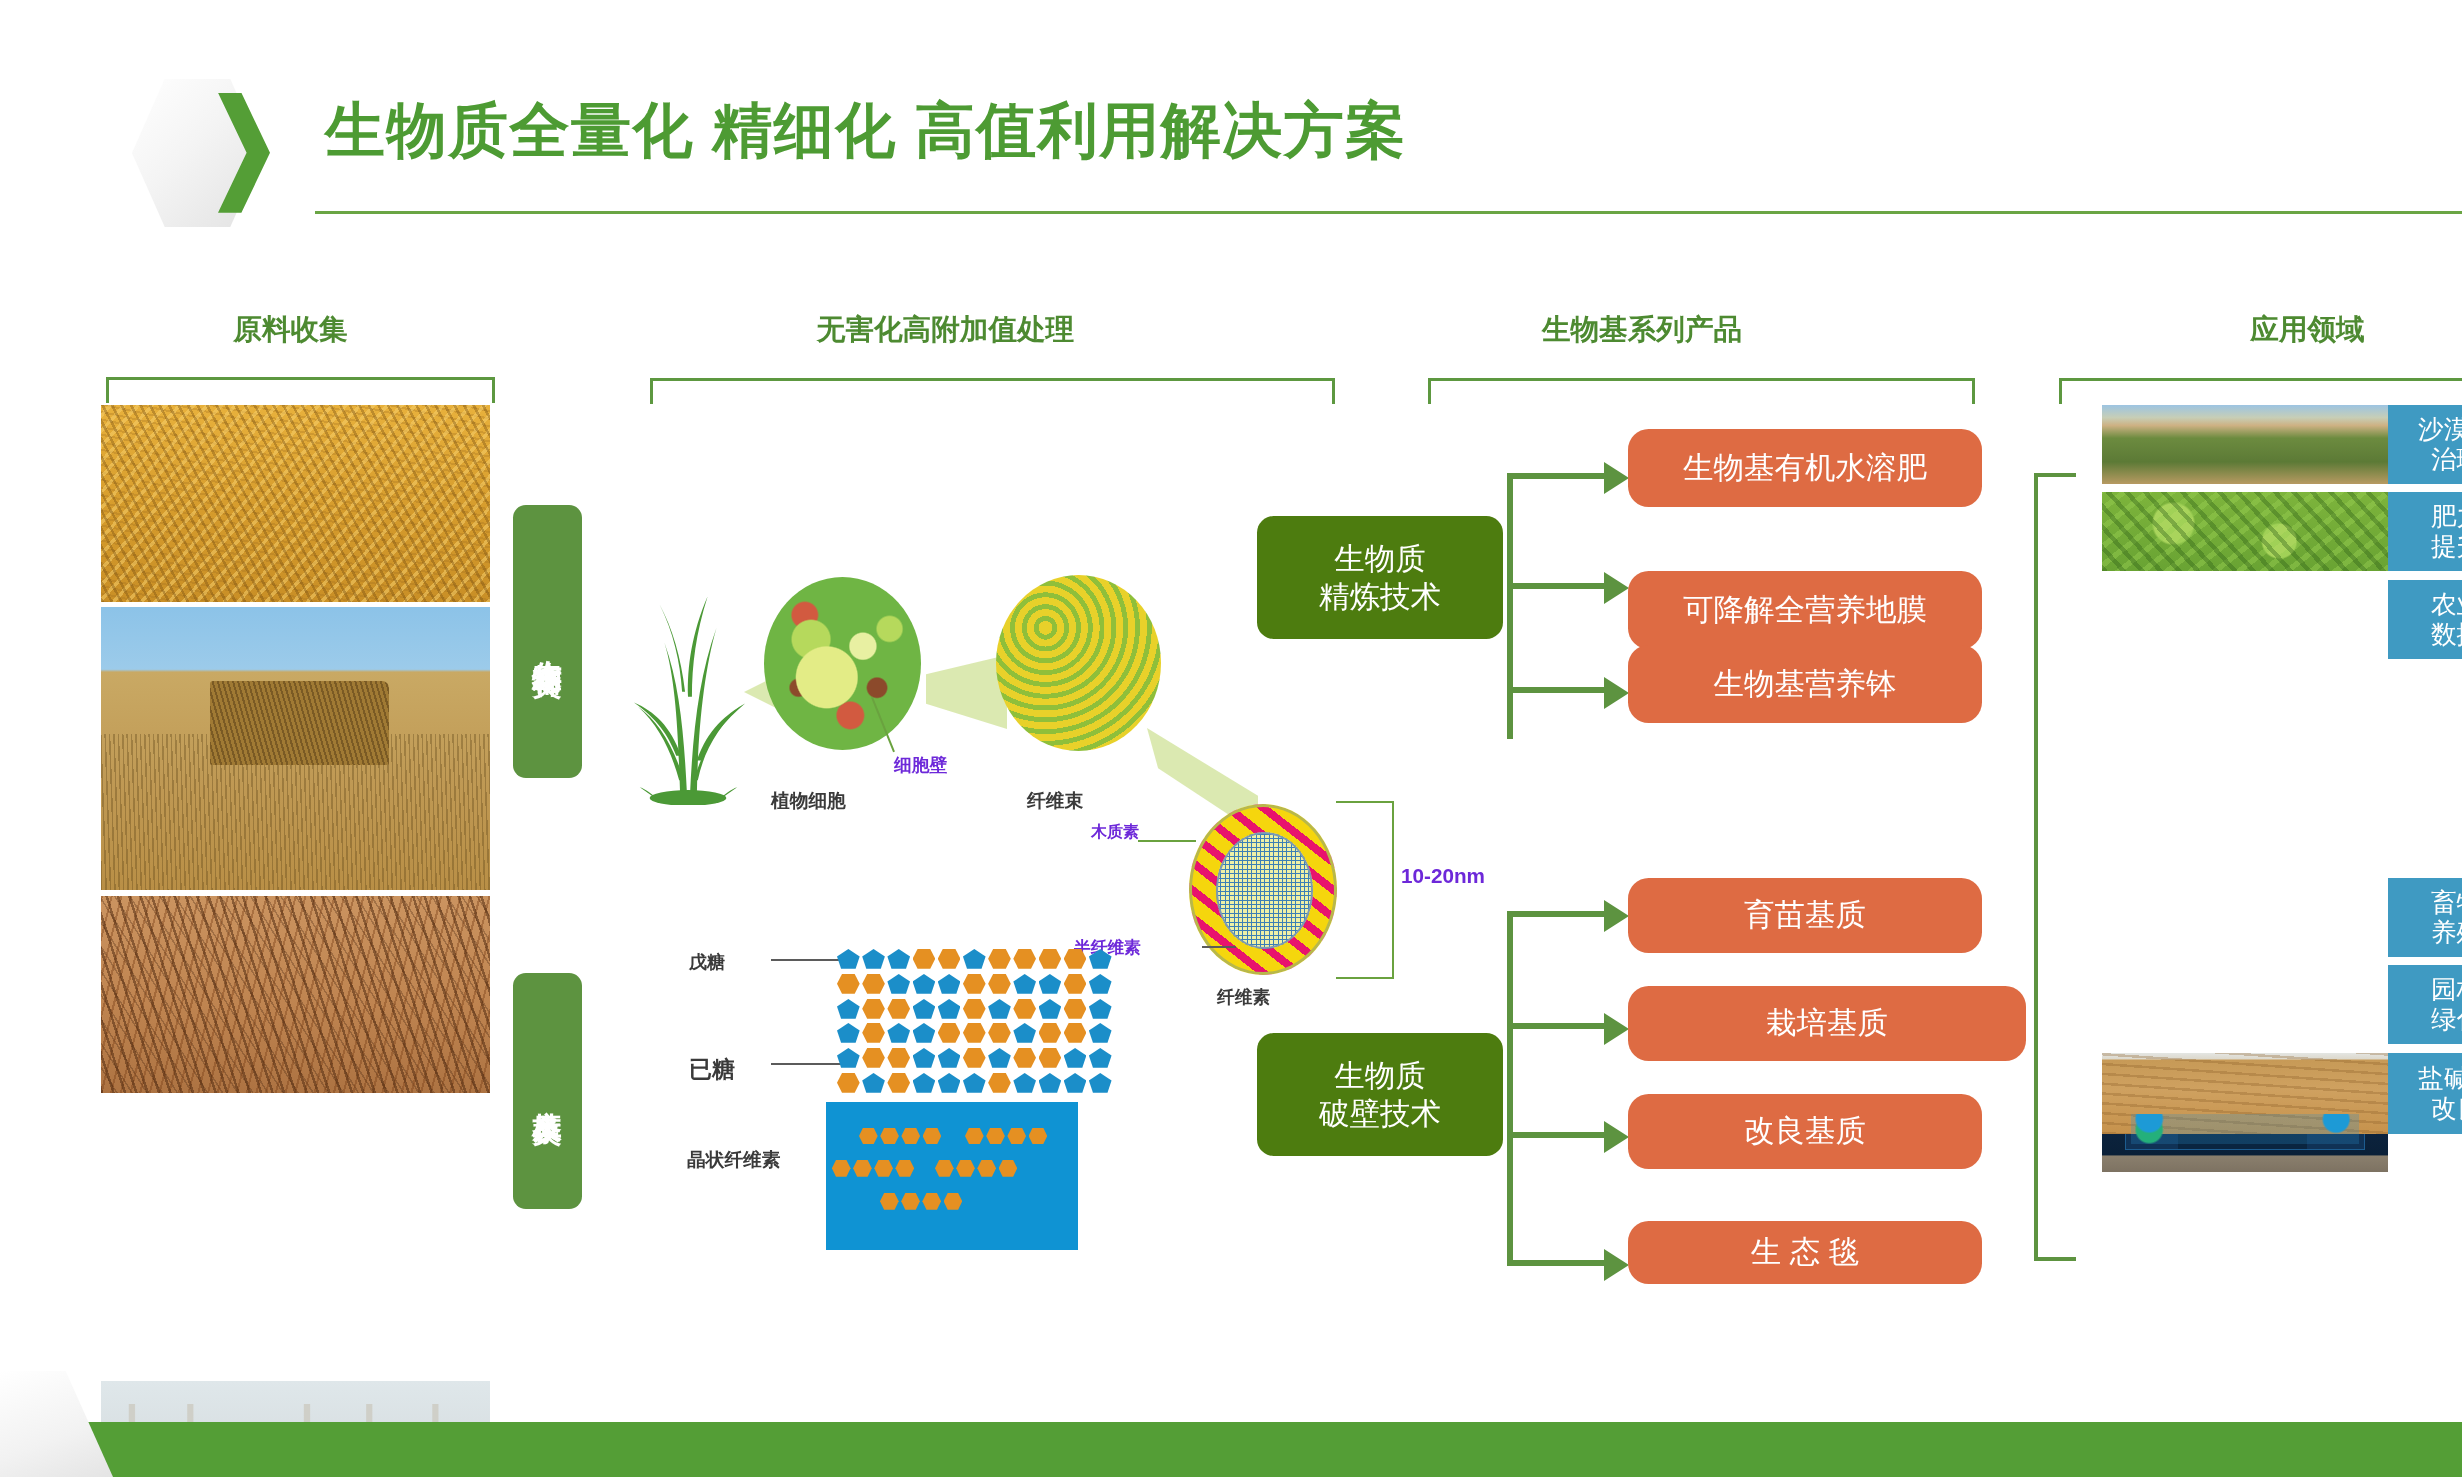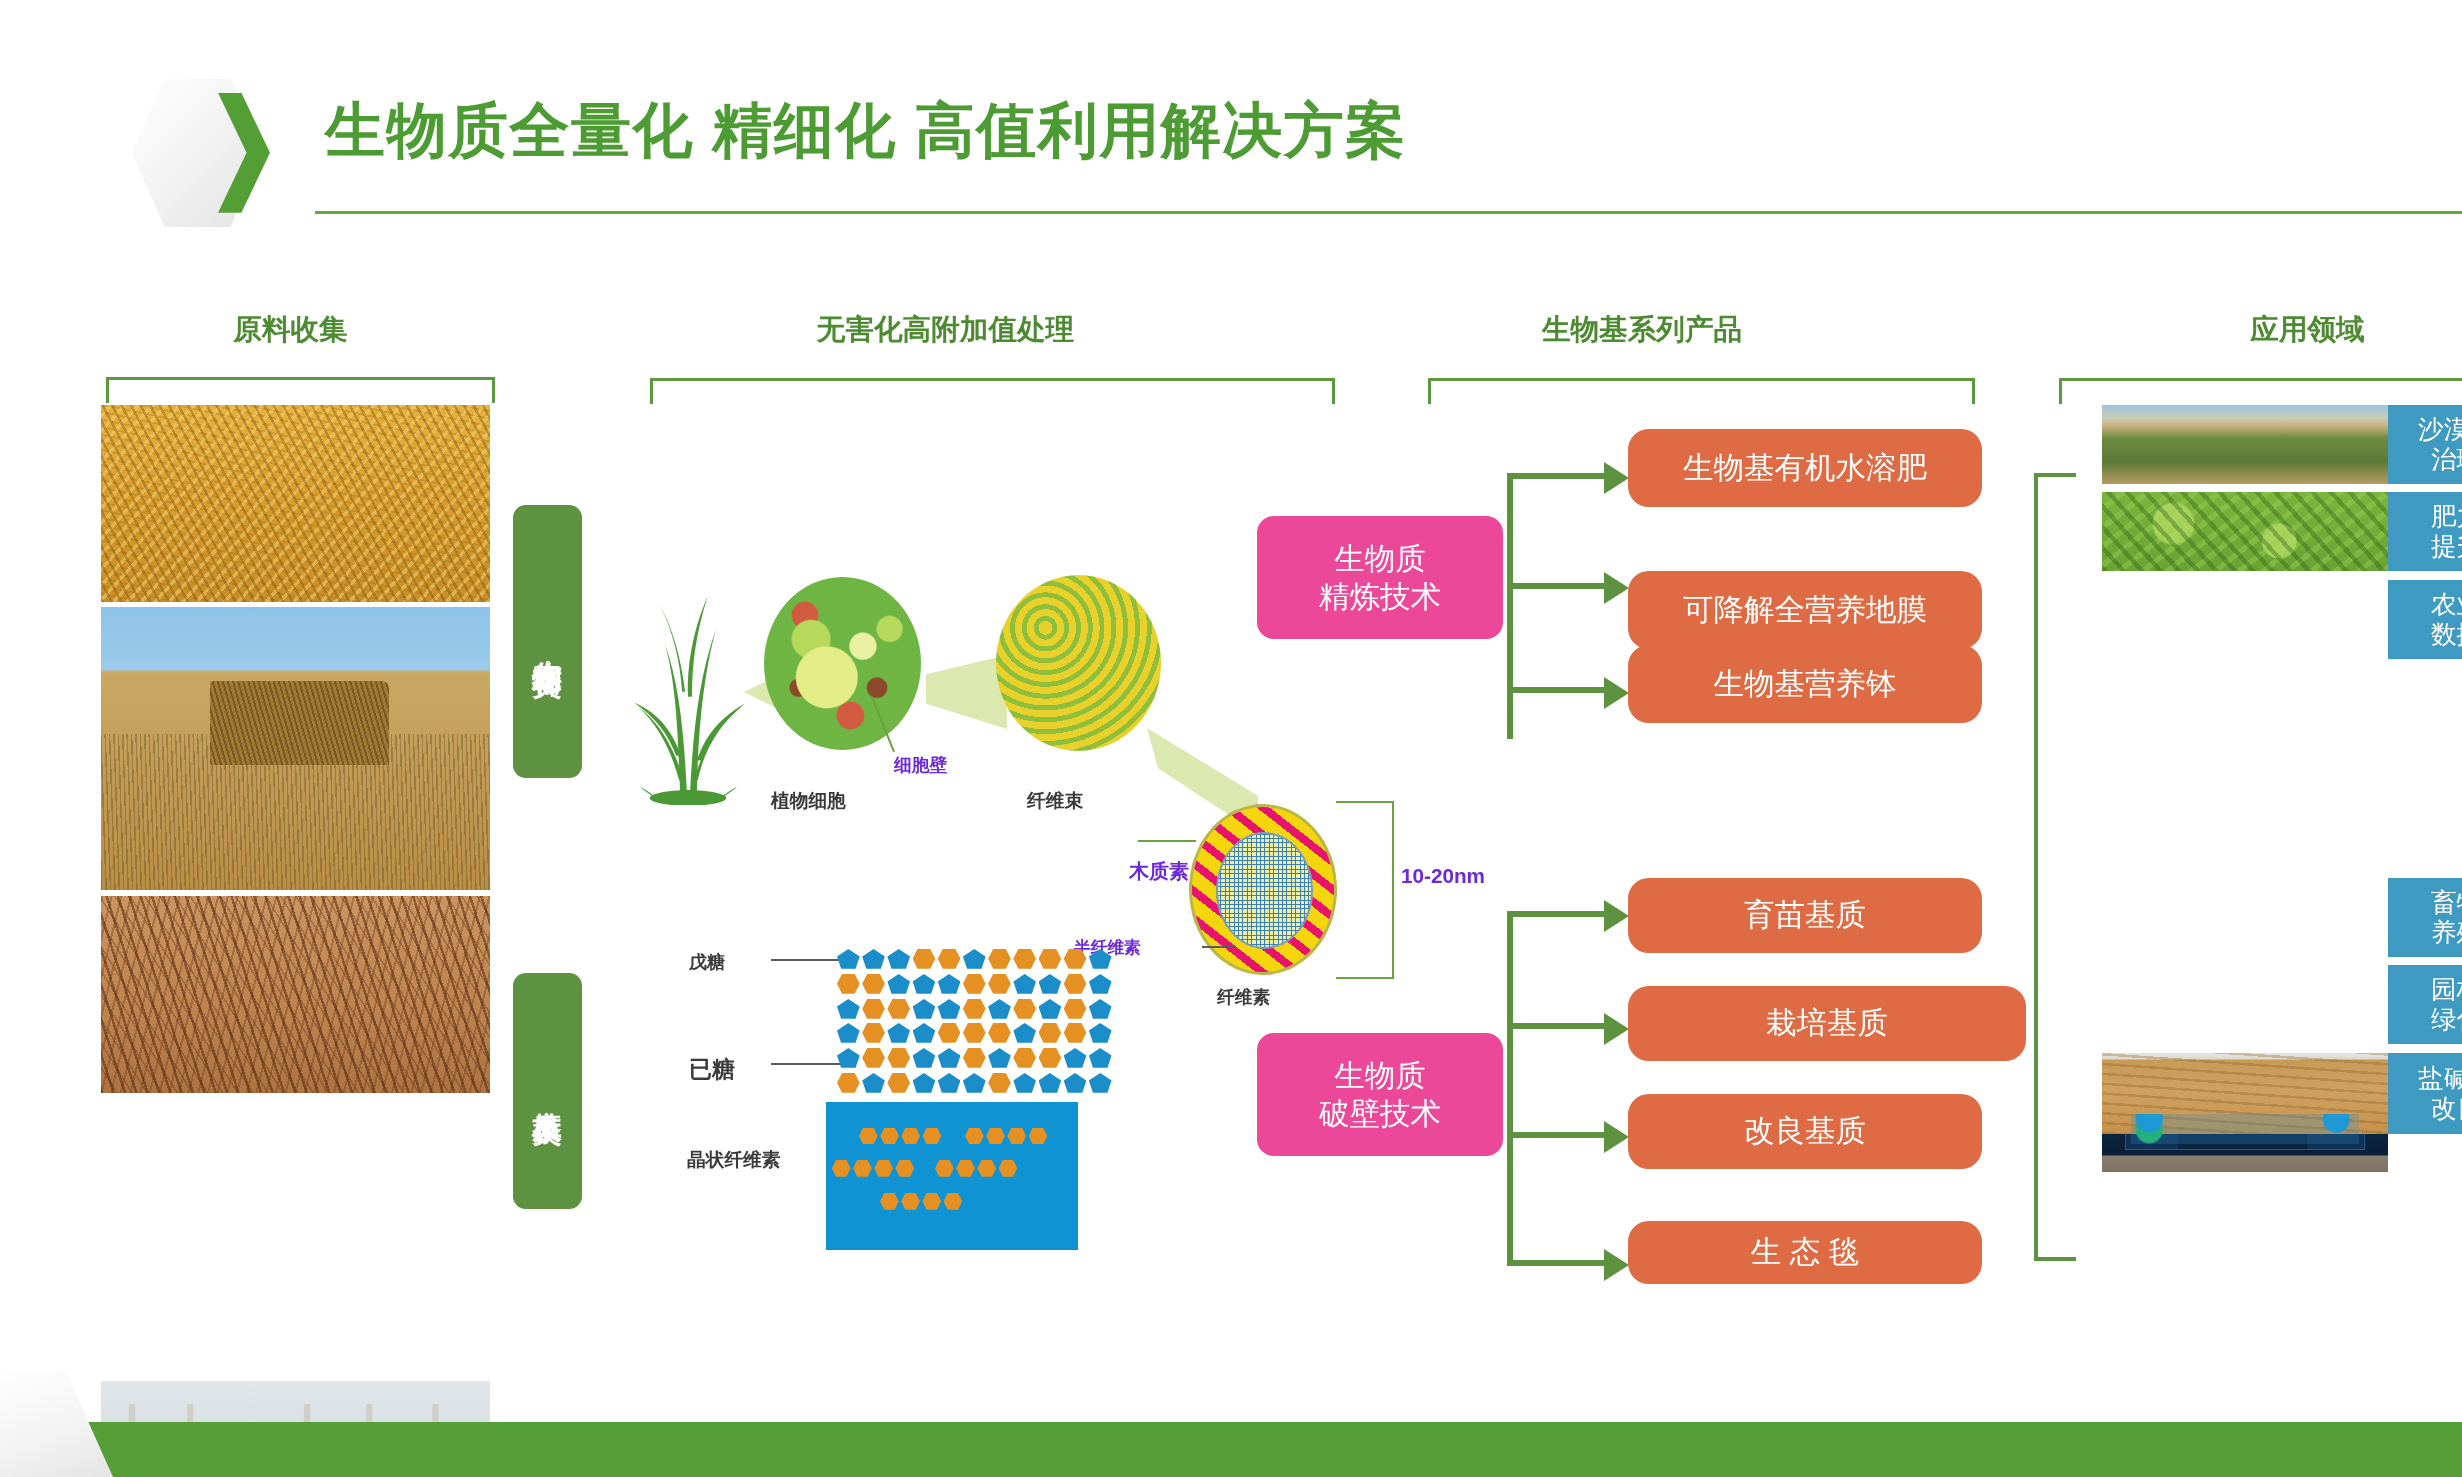--- a/index.html
+++ b/index.html
@@ -193,21 +193,21 @@
   .sugar-row { position:absolute; display:flex; gap:2.5px; }
   .sug { width:22.7px; height:19.7px; }
   .sug.o { background:#e59022; clip-path:polygon(22% 0,78% 0,100% 50%,78% 100%,22% 100%,0 50%); }
   .sug.b { background:#1b8ec9; clip-path:polygon(50% 0,100% 38%,82% 100%,18% 100%,0 38%); }
   .cryst-box {
     position:absolute; background:#0f93d3;
   }
 
   
   .tech-box {
-    position:absolute; background:#ec4899; border-radius:16.7px;
+    position:absolute; background:#4d7c0f; border-radius:16.7px;
     color:#fff; font-size:30.5px; font-weight:500; line-height:1.22;
     display:flex; flex-direction:column; align-items:center; justify-content:center;
     text-align:center;
   }
   .pill {
     position:absolute; background:#de6b43; border-radius:20.7px;
     color:#fff; font-size:30.5px; font-weight:500;
     display:flex; align-items:center; justify-content:center; text-align:center;
   }
 
@@ -302,21 +302,21 @@
   <div class="fiber-circle" style="left:996px; top:575px; width:165px; height:176px;"></div>
   <div class="sci-label" style="left:1027px; top:788px;">纤维束</div>
 
   <div class="cone" style="left:1147px; top:728px; width:111px; height:106px;
        clip-path:polygon(0 0, 100% 64%, 100% 100%, 10% 38%);"></div>
 
   <div class="fiber-zoom" style="left:1189px; top:804px; width:148px; height:171px;"></div>
   <div class="fiber-core" style="left:1216px; top:832px; width:97px; height:117px;"></div>
 
   <div class="lead-line g" style="left:1138px; top:840px; width:58px; height:2px;"></div>
-  <div class="sci-label green" style="left:1129px; top:822px; font-size:20px;margin-top:36px;">木质素</div>
+  <div class="sci-label green" style="left:1091px; top:822px; font-size:16px;">木质素</div>
 
   <div class="lead-line" style="left:1202px; top:946px; width:34px; height:2px;"></div>
   <div class="sci-label green" style="left:1074px; top:936px; font-size:16.7px;">半纤维素</div>
 
   <div class="sci-label" style="left:1217px; top:985px; font-size:17.7px;">纤维素</div>
 
   <div class="dim-line" style="left:1336px; top:801px; width:58px; height:2px;"></div>
   <div class="dim-line" style="left:1336px; top:977px; width:58px; height:2px;"></div>
   <div class="dim-line" style="left:1392px; top:801px; width:2px; height:178px;"></div>
   <div class="sci-label green" style="left:1401px; top:864px; font-size:20.7px;">10-20nm</div>

